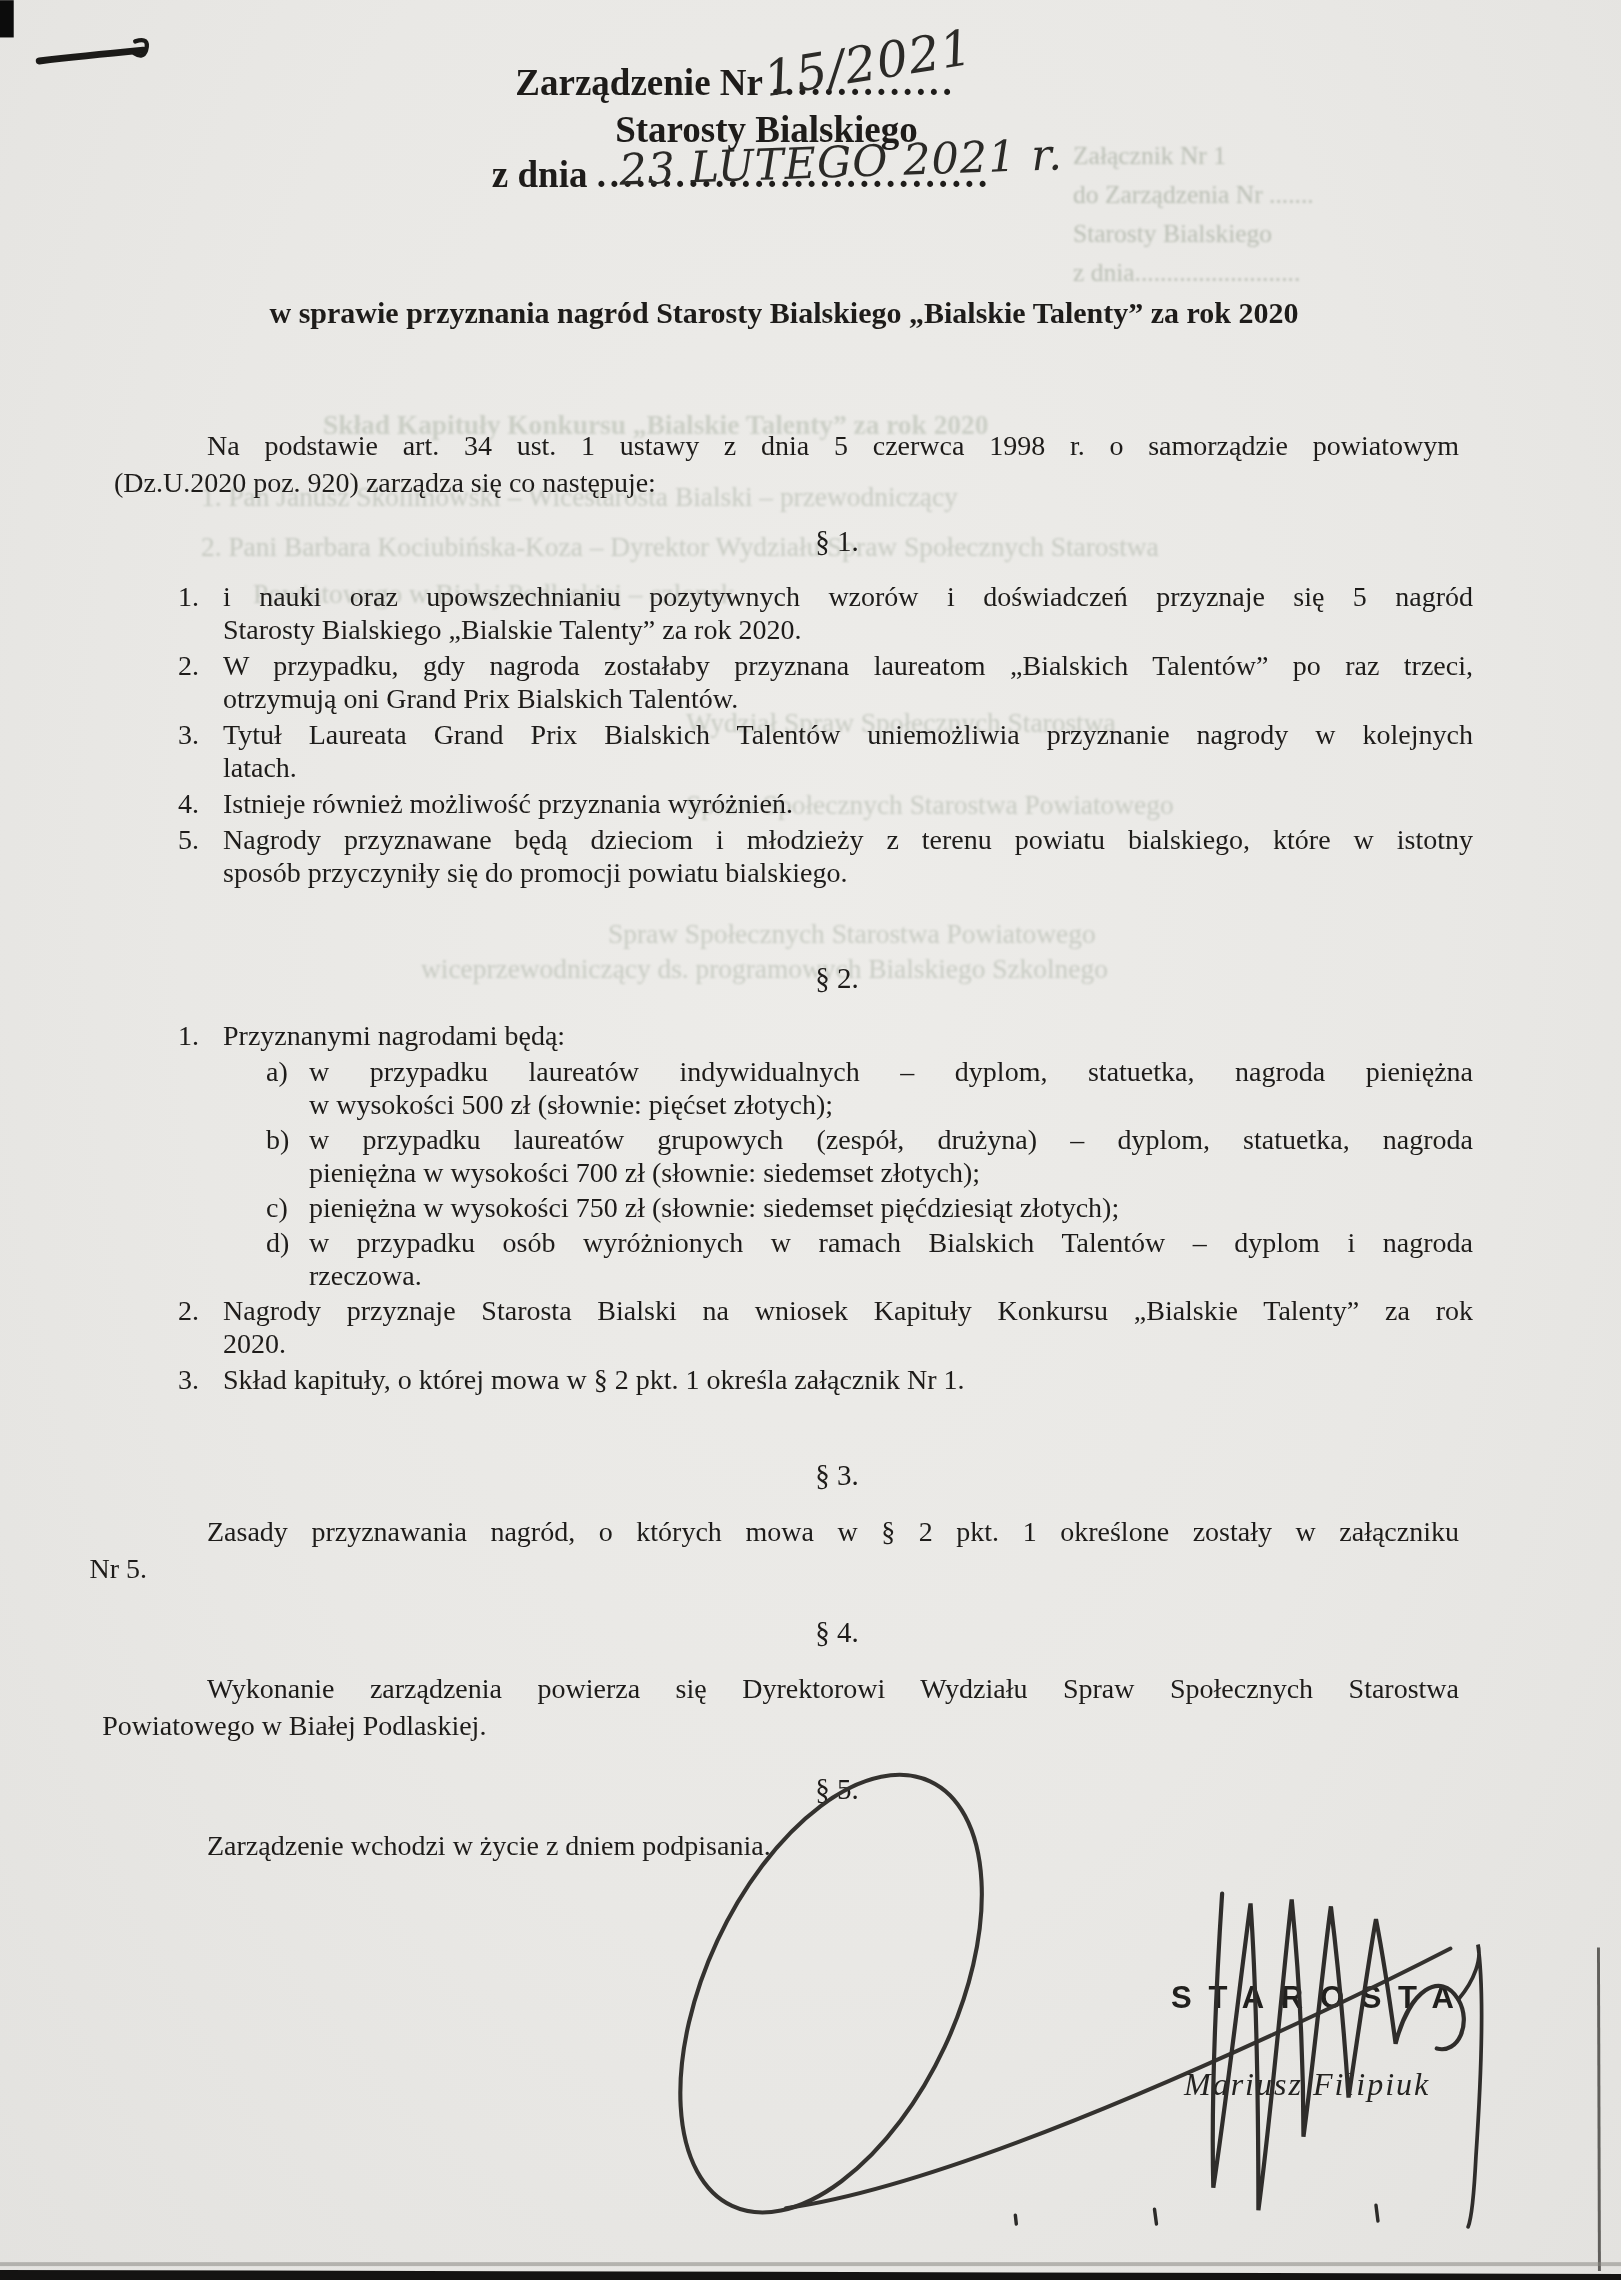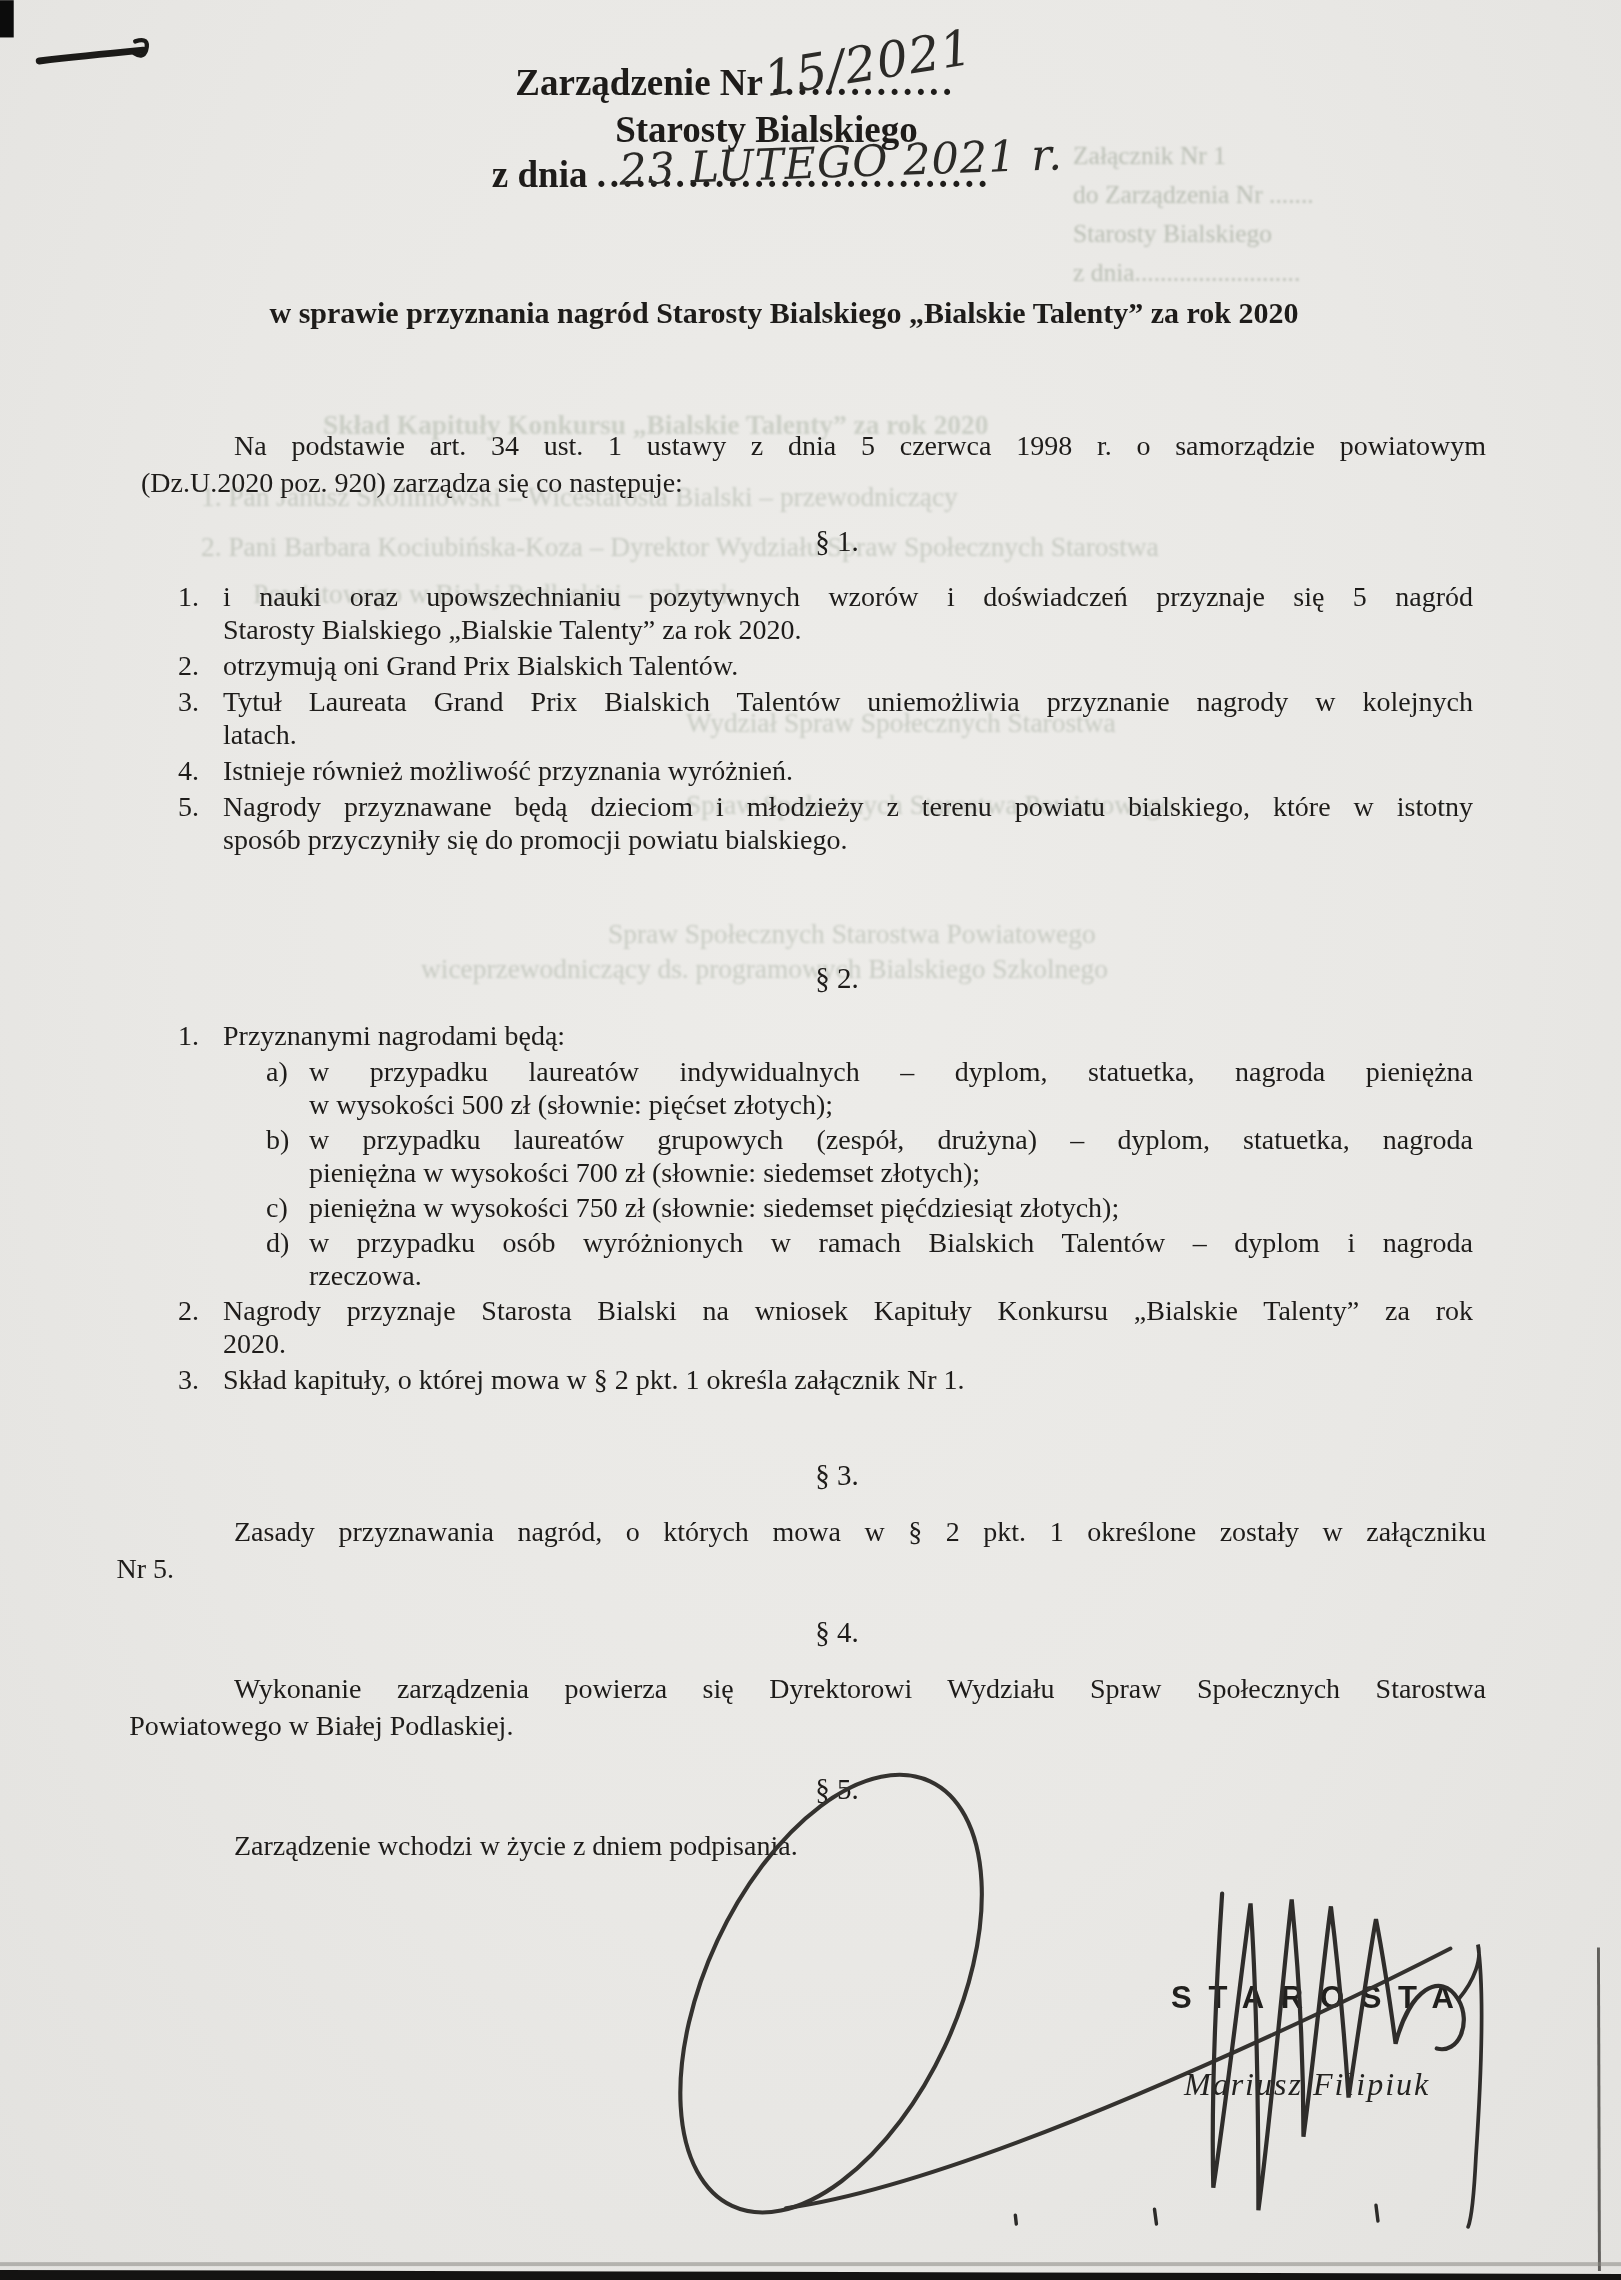--- a/index.html
+++ b/index.html
@@ -27,21 +27,21 @@
   
   #text-layer{position:absolute;inset:0;z-index:2;}
   .hline{left:0;right:0;text-align:center;font-weight:bold;font-size:37px;white-space:nowrap;}
   .dots{letter-spacing:3.9px;}
   .hand{
     font-family:"DejaVu Serif", serif;font-style:italic;color:#2b2a27;
     white-space:nowrap;letter-spacing:1px;
   }
   .subject{left:0;right:0;top:296px;text-align:center;transform:translateX(-26.5px);
     font-weight:bold;font-size:30px;white-space:nowrap;}
-  .para{left:141px;width:1345px;font-size:28px;line-height:37px;}
+  .para{left:114px;width:1345px;font-size:28px;line-height:37px;}
   .sec-h{left:0;right:0;text-align:center;transform:translateX(26.5px);font-size:29px;white-space:nowrap;}
   .stretch{text-align:justify;text-align-last:justify;}
   .indent{text-indent:93px;}
   .list{left:127px;width:1346px;font-size:28px;line-height:33px;}
   .num-item{position:relative;padding-left:96px;margin-bottom:2.9px;}
   .num-item .num{position:absolute;left:51px;top:0;}
   .sub{margin-left:139px;}
   .sub-item{position:relative;padding-left:43px;margin-bottom:2px;}
   .sub-item .sub-label{position:absolute;left:0;top:0;}
   .sig-title{
@@ -100,20 +100,21 @@
 
     <div class="abs sec-h" style="top:525px">§ 1.</div>
     <div class="abs list" style="top:580px">
       <div class="num-item">
         <span class="num">1.</span>
         <div class="stretch">i nauki oraz upowszechnianiu pozytywnych wzorów i doświadczeń przyznaje się 5 nagród</div>
         <div>Starosty Bialskiego „Bialskie Talenty” za rok 2020.</div>
       </div>
       <div class="num-item">
         <span class="num">2.</span>
+        <div class="stretch">W przypadku, gdy nagroda zostałaby przyznana laureatom „Bialskich Talentów” po raz trzeci,</div>
         <div>otrzymują oni Grand Prix Bialskich Talentów.</div>
       </div>
       <div class="num-item">
         <span class="num">3.</span>
         <div class="stretch">Tytuł Laureata Grand Prix Bialskich Talentów uniemożliwia przyznanie nagrody w kolejnych</div>
         <div>latach.</div>
       </div>
       <div class="num-item">
         <span class="num">4.</span>
         <div>Istnieje również możliwość przyznania wyróżnień.</div>

